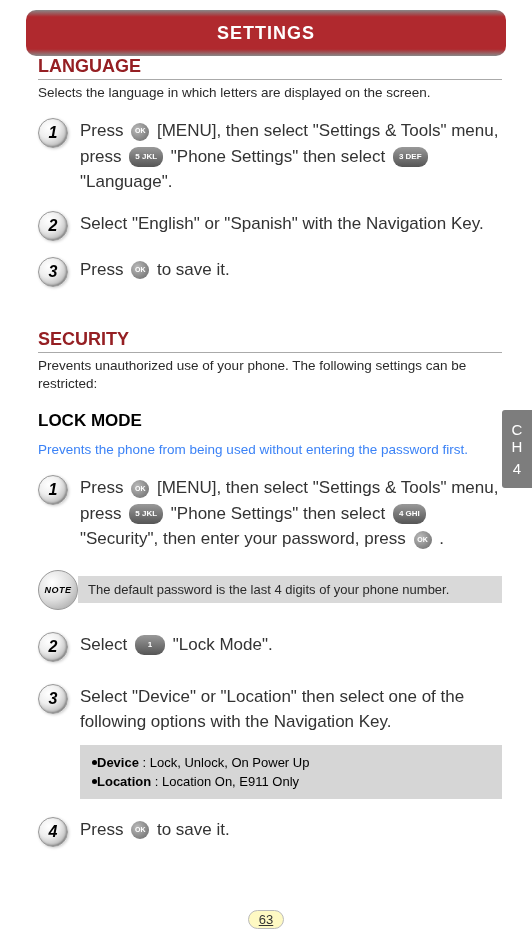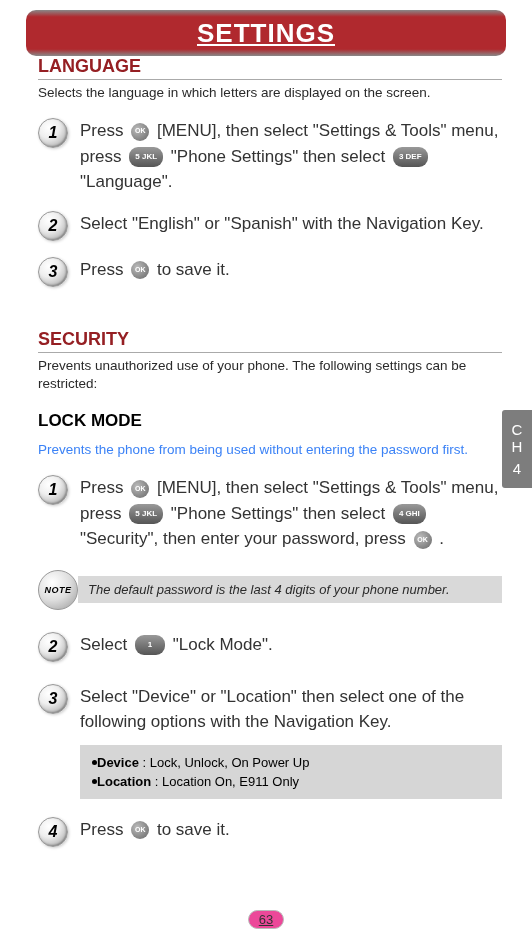--- a/index.html
+++ b/index.html
@@ -15,24 +15,23 @@
       background: linear-gradient(to bottom, #888 0%, #b0292e 15%, #b0292e 85%, #888 100%);
       margin: 10px 26px 0 26px;
       border-radius: 10px;
       height: 46px;
       display: flex;
       align-items: center;
       justify-content: center;
     }
     .header-title {
       color: #fff;
-      font-size: 26px;
+      font-size: 18px;
       font-weight: bold;
       letter-spacing: 1px;
-      text-decoration: underline;
     }
     .content {
       padding: 0 30px 0 38px;
     }
     .section-title {
       font-size: 18px;
       font-weight: bold;
       color: #951f23;
       border-bottom: 1.5px solid #aaa;
       padding-bottom: 2px;
@@ -132,21 +131,20 @@
       font-size: 9px;
       font-weight: bold;
       font-style: italic;
       letter-spacing: 0.5px;
     }
     .note-bar {
       flex: 1;
       background: #d9d9d9;
       padding: 6px 10px;
       font-size: 13px;
-      font-style: italic;
       color: #2a2a2a;
     }
     .options-box {
       background: #d6d6d6;
       margin: 10px 0 0 42px;
       padding: 8px 12px;
       font-size: 13px;
     }
     .options-box .opt-line {
       display: flex;
@@ -184,21 +182,21 @@
       width: 100%;
       display: flex;
       justify-content: center;
     }
     .page-num {
       font-size: 13px;
       color: #333;
       padding: 1px 10px;
       border: 1px solid #bbb;
       border-radius: 10px;
-      background: #ec4899;
+      background: #fef9c3;
       text-decoration: underline;
     }
   </style>
 </head>
 <body>
 
 <div class="header-bar">
   <div class="header-title">SETTINGS</div>
 </div>
 

